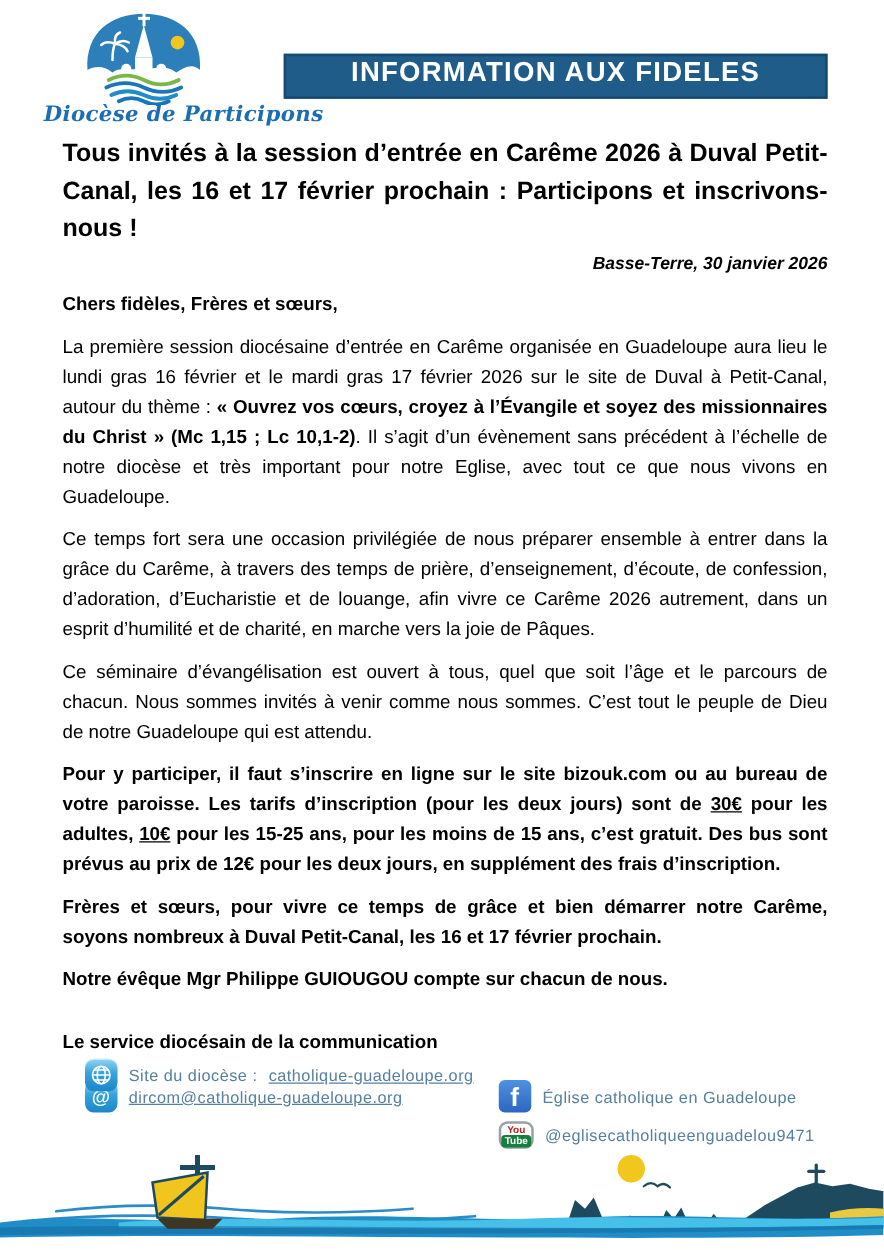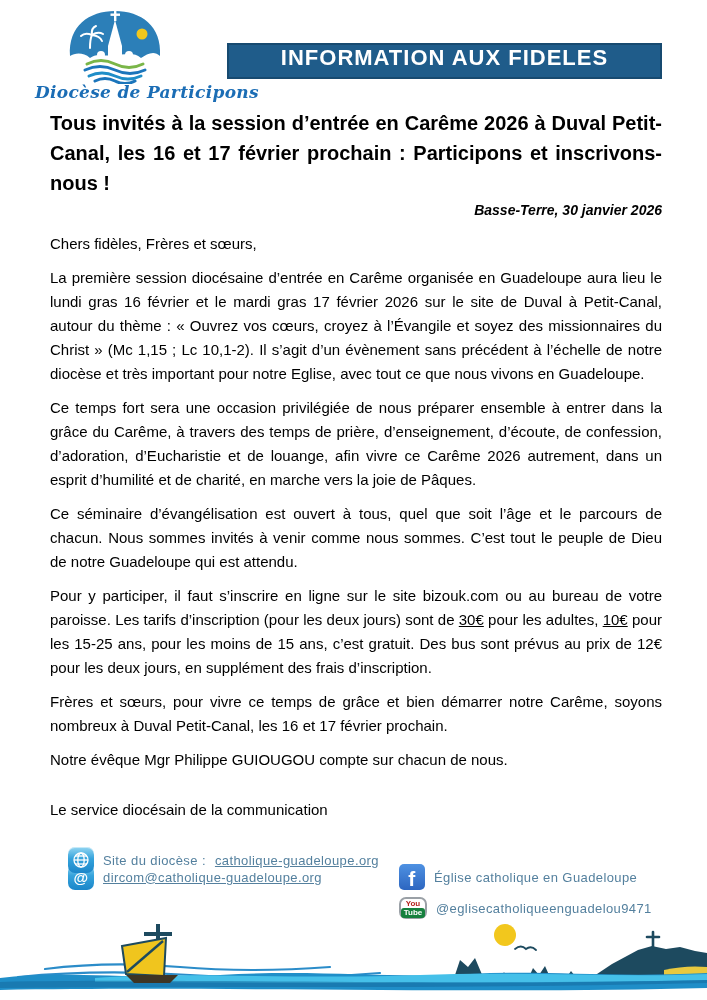--- a/index.html
+++ b/index.html
@@ -16,21 +16,21 @@
           background:#1f5c8a;border:2px solid #174a70;box-sizing:border-box;
           display:flex;justify-content:center;}
   .banner span{color:#ffffff;font-weight:bold;font-size:22px;letter-spacing:1px;}
 
   
   .content{position:absolute;left:50px;top:108px;width:612px;}
   .title{margin:0;font-size:20px;line-height:30px;font-weight:bold;text-align:justify;}
   .dateline{margin-top:4px;height:20px;text-align:right;font-style:italic;font-weight:bold;font-size:14px;}
   .content p{margin:10px 0 0 0;font-size:15px;line-height:24px;text-align:justify;}
   .content p.salutation{margin-top:10px;}
-  .bold{font-weight:normal;}
+  .bold{font-weight:bold;}
   .u{text-decoration:underline;}
   .signature{margin-top:26px !important;}
 
   
   .contact{position:absolute;display:flex;align-items:center;gap:9px;
            color:#54809e;font-size:13px;letter-spacing:.4px;white-space:nowrap;}
   .contact a{color:#54809e;text-decoration:underline;}
   #c-email{left:68px;top:864px;}
   #c-site{left:68px;top:847px;}
   #c-fb{left:399px;top:864px;}

